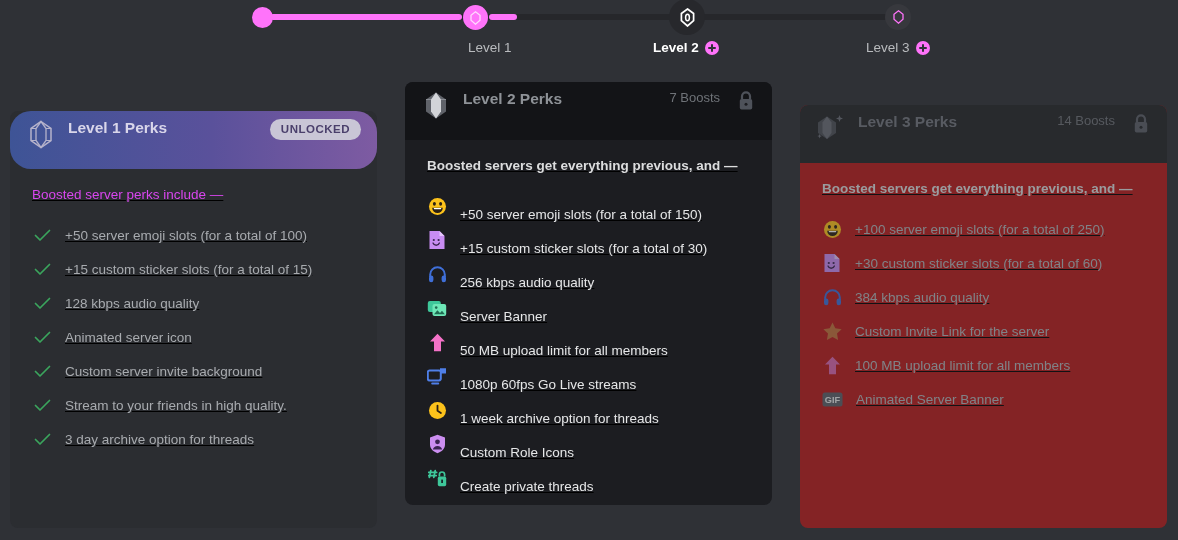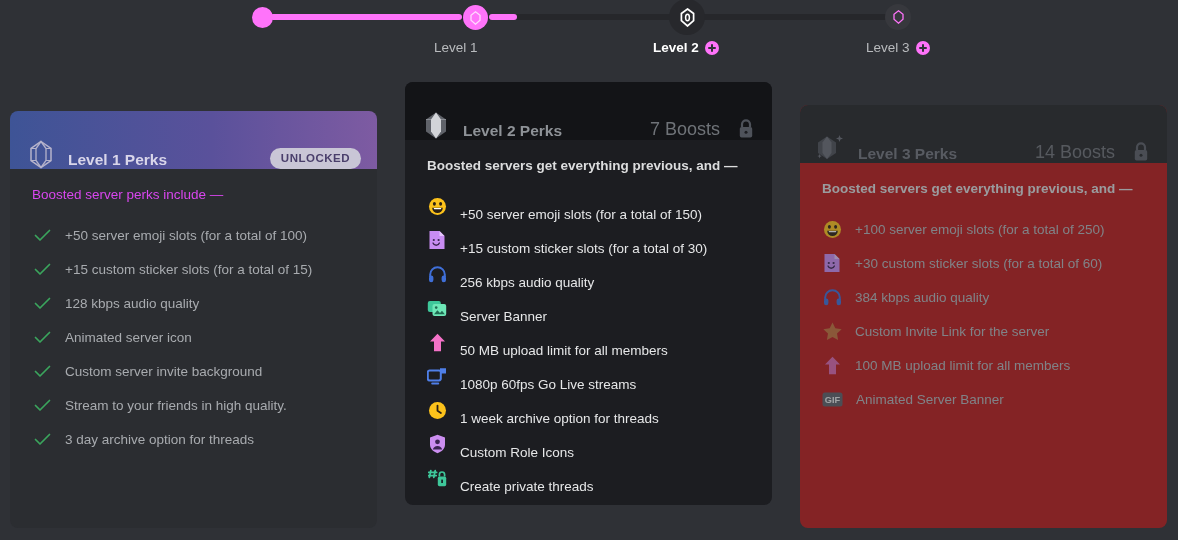--- a/index.html
+++ b/index.html
@@ -93,21 +93,21 @@
     color: #b9bbbe;
     white-space: nowrap;
     display: flex;
     align-items: center;
     gap: 6px;
   }
   .node-label.current {
     color: #ffffff;
     font-weight: bold;
   }
-  .lbl-1 { left: 434px; align-items: flex-end; }
+  .lbl-1 { left: 468px; align-items: flex-end; }
   .lbl-2 { left: 653px; text-align: right; }
   .lbl-3 { left: 866px; }
 
   .plus-badge {
     display: inline-block;
     width: 14px;
     height: 14px;
     border-radius: 50%;
     background: #ff73fa;
     position: relative;
@@ -151,26 +151,27 @@
     top: 105px;
     width: 367px;
     height: 423px;
     background: #b91c1c;
     opacity: 0.62;
   }
 
   .card-header {
     height: 58px;
     display: flex;
-    align-items: flex-end;
-    padding: 0 16px;
+    align-items: flex-start;
+    padding: 8px 16px;
     box-sizing: border-box;
   }
   .header-1 {
     background: linear-gradient(90deg, #3e5496 0%, #5a519b 55%, #7e5ba2 100%);
+    border-radius: 21px;
   }
   .header-2 { background: #131417; }
   .header-3 { background: #242629; }
 
   .header-gem {
     width: 30px;
     height: 30px;
     flex: 0 0 auto;
     display: flex;
     align-items: center;
@@ -190,28 +191,28 @@
     background: #c9c6d6;
     color: #4a3f6b;
     font-size: 11.5px;
     font-weight: bold;
     letter-spacing: 0.5px;
     padding: 4px 11px 5px;
     border-radius: 11px;
   }
 
   .boost-count {
-    font-size: 18px;
+    font-size: 13px;
     color: #6f7378;
     margin-right: 16px;
   }
 
   .lock-icon { width: 20px; height: 22px; flex: 0 0 auto; }
 
-  .card-body { padding: 18px 20px 0 22px; }
+  .card-body { padding: 18px 20px 0 22px; text-decoration: underline; }
 
   .intro {
     font-size: 13.5px;
     color: #d946ef;
     margin: 0 0 16px 0;
   }
   .intro-bold {
     color: #dcddde;
     font-weight: bold;
   }

